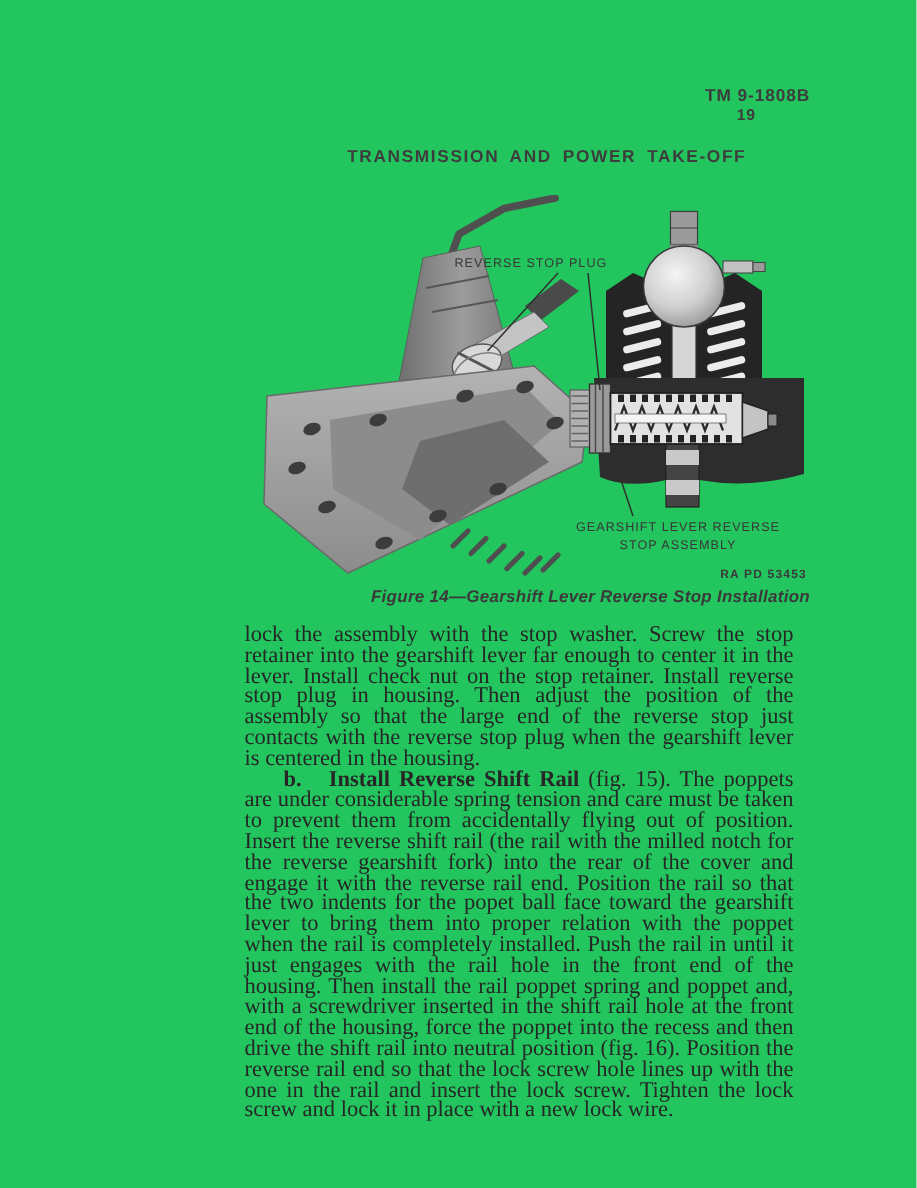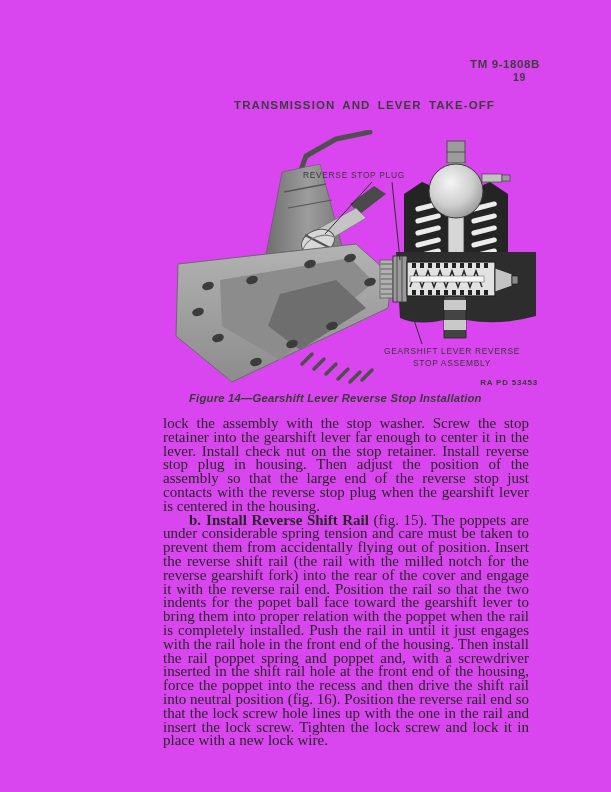--- a/index.html
+++ b/index.html
@@ -1,31 +1,31 @@
 <!DOCTYPE html>
 <html><head>
 <meta charset="utf-8">
 <style>
   html,body{margin:0;padding:0;background:#ffffff;}
   .page{
     position:relative;
     width:611px;height:792px;
-    background:#d946ef;
+    background:#22c55e;
     font-family:"Liberation Serif", serif;
     color:#262626;
     overflow:hidden;
   }
   .tm-block{
     position:absolute;top:58px;right:71px;
     text-align:right;
     font-family:"Liberation Sans", sans-serif;
     font-weight:bold;color:#3d3d3d;
     font-size:11.5px;line-height:13px;letter-spacing:0.6px;
   }
-  .tm-block .page-ref{margin-right:14px;font-size:10.5px;}
+  .tm-block .page-ref{margin-right:36px;font-size:10.5px;}
   .section-heading{
     position:absolute;top:99px;left:163px;width:377px;
     padding-left:26px;box-sizing:border-box;
     text-align:center;
     font-family:"Liberation Sans", sans-serif;
     font-weight:bold;color:#3d3d3d;
     font-size:11.5px;letter-spacing:1.1px;
     word-spacing:3px;
   }
   .figure-wrap{position:absolute;left:160px;top:130px;width:380px;height:263px;}
@@ -34,53 +34,53 @@
     font-family:"Liberation Sans", sans-serif;
     font-size:8.4px;letter-spacing:0.7px;fill:#383838;
   }
   .fig-id{
     font-family:"Liberation Sans", sans-serif;
     font-weight:bold;font-size:8px;letter-spacing:0.8px;fill:#3a3a3a;
   }
   .figure-caption{
     position:absolute;top:392px;left:163px;width:377px;
     padding-left:26px;box-sizing:border-box;
-    text-align:left;
+    text-align:right;
     font-family:"Liberation Sans", sans-serif;
     font-weight:bold;font-style:italic;color:#3a3a3a;
     font-size:11.3px;letter-spacing:0.2px;
   }
   .body-text{
     position:absolute;top:417px;left:163px;width:366px;
     font-size:15px;line-height:13.8px;
     text-align:justify;color:#262626;
   }
   .body-text p{margin:0;}
   .body-text p.indented{text-indent:26px;}
   .bold-lead{font-weight:bold;}
-  .bold-lead.spaced{margin-left:5px;}
+  .bold-lead.spaced{margin-left:18px;}
   .page-number{
     position:absolute;top:706px;left:163px;width:377px;
     padding-left:26px;box-sizing:border-box;
     text-align:center;
     font-family:"Liberation Sans", sans-serif;
     font-weight:bold;color:#3a3a3a;font-size:11px;letter-spacing:0.5px;
   }
 </style>
 </head>
 <body>
 
 <div class="page">
 
   <div class="tm-block">
     <div>TM 9-1808B</div>
     <div class="page-ref">19</div>
   </div>
 
-  <div class="section-heading">TRANSMISSION AND LEVER TAKE-OFF</div>
+  <div class="section-heading">TRANSMISSION AND POWER TAKE-OFF</div>
 
   <div class="figure-wrap">
     <svg width="380" height="263" viewBox="0 0 380 263">
       <defs>
         <radialGradient id="gBall" cx="40%" cy="35%" r="75%">
           <stop offset="0%" stop-color="#f4f4f4"></stop>
           <stop offset="55%" stop-color="#cfcfcf"></stop>
           <stop offset="100%" stop-color="#8d8d8d"></stop>
         </radialGradient>
         <linearGradient id="gTower" x1="0" y1="0" x2="1" y2="0">

